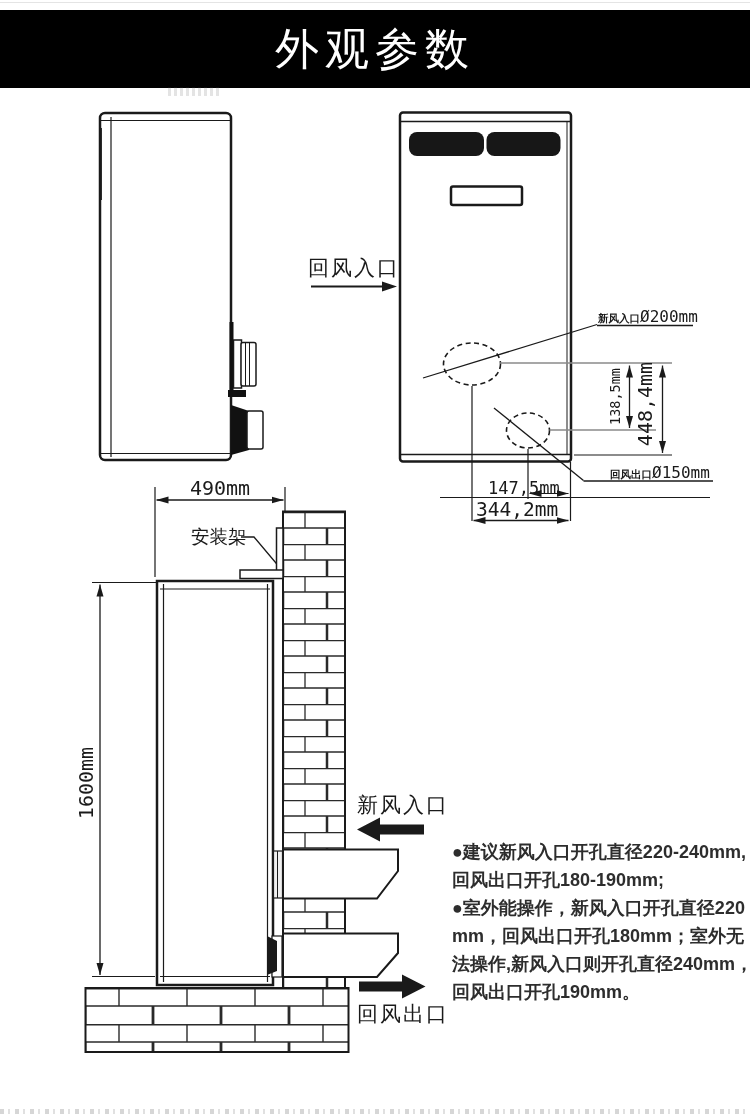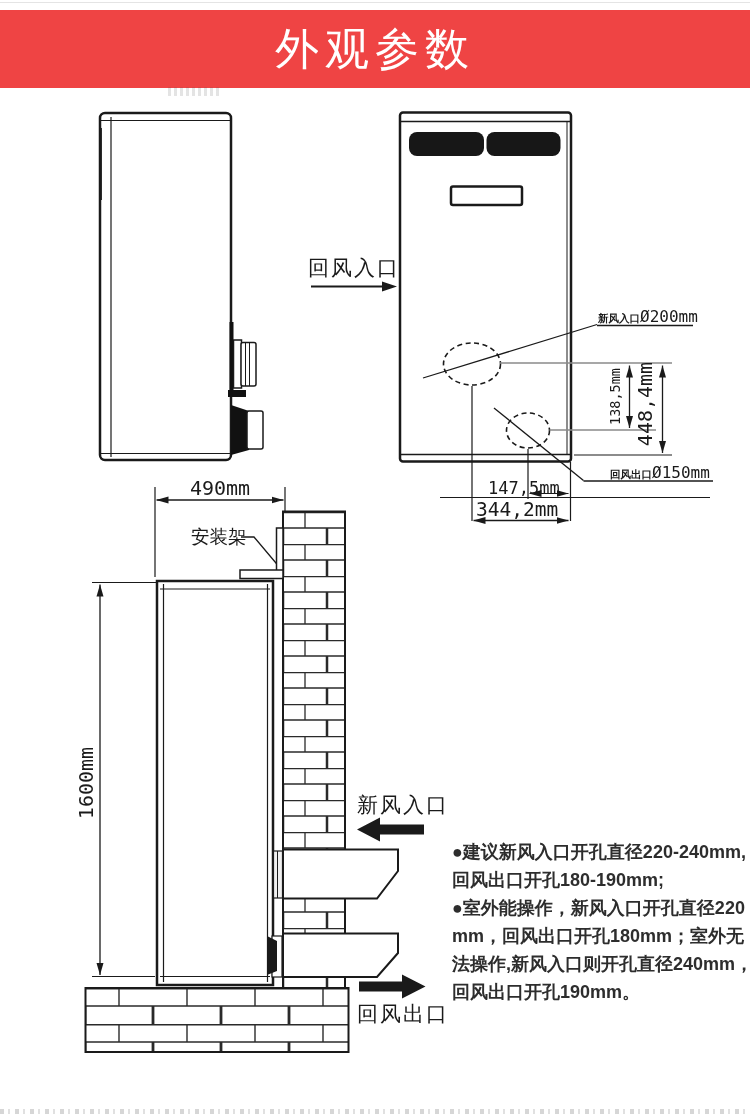--- a/index.html
+++ b/index.html
@@ -18,21 +18,21 @@
   .bottomstrip{position:absolute;left:0;top:1109px;width:750px;height:5px;opacity:.3;
        background:repeating-linear-gradient(90deg,#777 0 4px,transparent 4px 8px,#999 8px 10px,transparent 10px 15px);}
   .dim{font-family:"DejaVu Sans Mono","Liberation Mono",monospace;fill:#1a1a1a;}
   .cjk{font-family:"Liberation Sans",sans-serif;fill:#1a1a1a;}
 </style>
 </head>
 <body>
 
 <div class="topline"></div>
 
-<div class="banner" id="banner" style="background: #ef4444;">
+<div class="banner" id="banner" style="background: #000000;">
   <h1 class="title">外观参数</h1>
 </div>
 
 <div class="artifact"></div>
 
 <svg class="drawing" width="750" height="1115" viewBox="0 0 750 1115">
   <defs>
     <marker id="da" markerWidth="12" markerHeight="9" refX="12" refY="4.5" orient="auto-start-reverse" markerUnits="userSpaceOnUse">
       <path d="M12,4.5 L0,1 L0,8 z" fill="#1a1a1a"></path>
     </marker>

